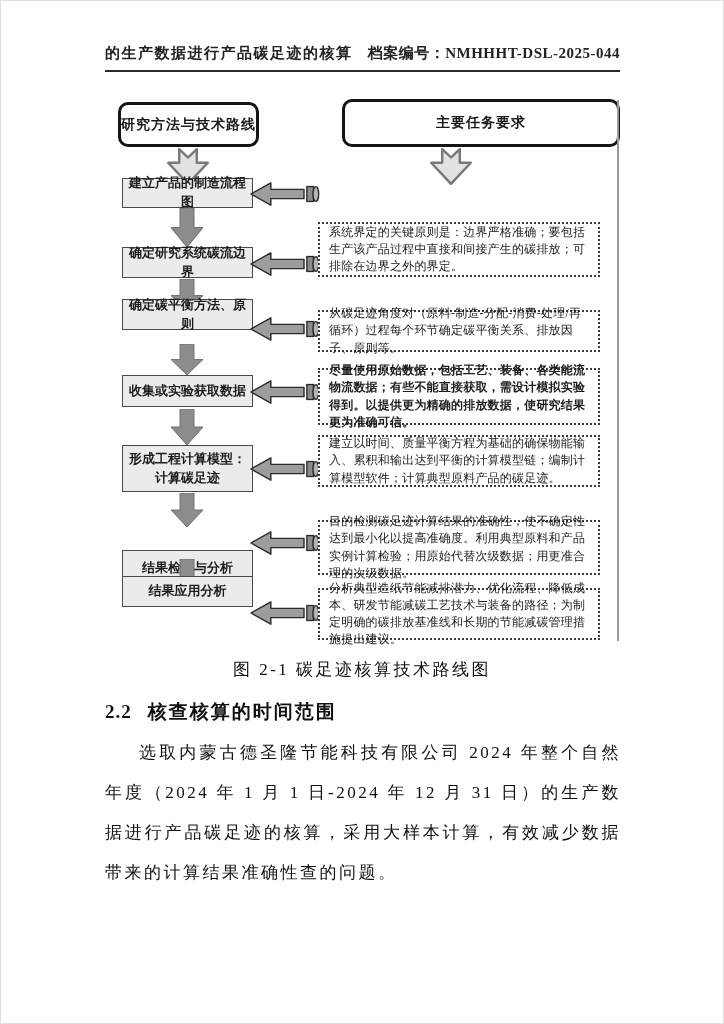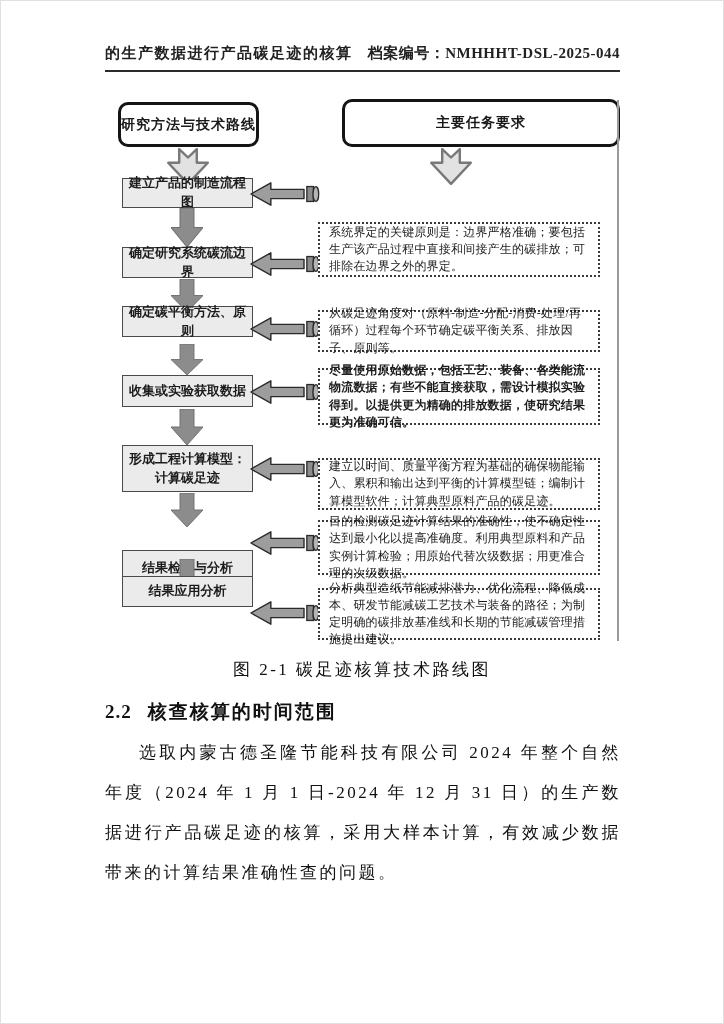--- a/index.html
+++ b/index.html
@@ -104,21 +104,21 @@
       <ellipse cx="69.5" cy="15" rx="3" ry="8" fill="#b5b5b5" stroke="#2a2a2a" stroke-width="1.4"></ellipse>
     </svg>
     <div class="task-box" style="top:127px;height:55px;">
         <span>系统界定的关键原则是：边界严格准确；要包括生产该产品过程中直接和间接产生的碳排放；可排除在边界之外的界定。</span>
       </div>
 
     <svg class="darr" style="top:184px;height:33px;" viewBox="0 0 32 38" preserveAspectRatio="none">
       <polygon points="9,0 23,0 23,19 32,19 16,38 0,19 9,19" fill="#8c8c8c" stroke="#6e6e6e" stroke-width="1"></polygon>
     </svg>
 
-    <div class="flow-box" style="top:211px;height:31px;"><span>确定碳平衡方法、原则</span></div>
+    <div class="flow-box" style="top:204px;height:31px;"><span>确定碳平衡方法、原则</span></div>
     <svg class="larr" style="top:220px;" viewBox="0 0 76 30" preserveAspectRatio="none">
       <polygon points="1,15 22,3 22,10 57,10 57,20 22,20 22,27" fill="#9d9d9d" stroke="#2a2a2a" stroke-width="1.5" stroke-linejoin="round"></polygon>
       <rect x="60" y="7" width="7" height="16" fill="#8c8c8c" stroke="#2a2a2a" stroke-width="1.4"></rect>
       <ellipse cx="69.5" cy="15" rx="3" ry="8" fill="#b5b5b5" stroke="#2a2a2a" stroke-width="1.4"></ellipse>
     </svg>
     <div class="task-box" style="top:215px;height:42px;">
         <span>从碳足迹角度对（原料-制造-分配-消费-处理/再循环）过程每个环节确定碳平衡关系、排放因子、原则等。</span>
       </div>
 
     <svg class="darr" style="top:249px;height:31px;" viewBox="0 0 32 38" preserveAspectRatio="none">
@@ -139,21 +139,21 @@
       <polygon points="9,0 23,0 23,19 32,19 16,38 0,19 9,19" fill="#8c8c8c" stroke="#6e6e6e" stroke-width="1"></polygon>
     </svg>
 
     <div class="flow-box" style="top:350px;height:47px;"><span>形成工程计算模型：
 计算碳足迹</span></div>
     <svg class="larr" style="top:360px;" viewBox="0 0 76 30" preserveAspectRatio="none">
       <polygon points="1,15 22,3 22,10 57,10 57,20 22,20 22,27" fill="#9d9d9d" stroke="#2a2a2a" stroke-width="1.5" stroke-linejoin="round"></polygon>
       <rect x="60" y="7" width="7" height="16" fill="#8c8c8c" stroke="#2a2a2a" stroke-width="1.4"></rect>
       <ellipse cx="69.5" cy="15" rx="3" ry="8" fill="#b5b5b5" stroke="#2a2a2a" stroke-width="1.4"></ellipse>
     </svg>
-    <div class="task-box" style="top:363px;height:52px;">
+    <div class="task-box" style="top:340px;height:52px;">
         <span>建立以时间、质量平衡方程为基础的确保物能输入、累积和输出达到平衡的计算模型链；编制计算模型软件；计算典型原料产品的碳足迹。</span>
       </div>
 
     <svg class="darr" style="top:398px;height:34px;" viewBox="0 0 32 38" preserveAspectRatio="none">
       <polygon points="9,0 23,0 23,19 32,19 16,38 0,19 9,19" fill="#8c8c8c" stroke="#6e6e6e" stroke-width="1"></polygon>
     </svg>
 
     <div class="flow-box" style="top:455px;height:37px;"><span>结果检验与分析</span></div>
     <svg class="larr" style="top:434px;" viewBox="0 0 76 30" preserveAspectRatio="none">
       <polygon points="1,15 22,3 22,10 57,10 57,20 22,20 22,27" fill="#9d9d9d" stroke="#2a2a2a" stroke-width="1.5" stroke-linejoin="round"></polygon>

